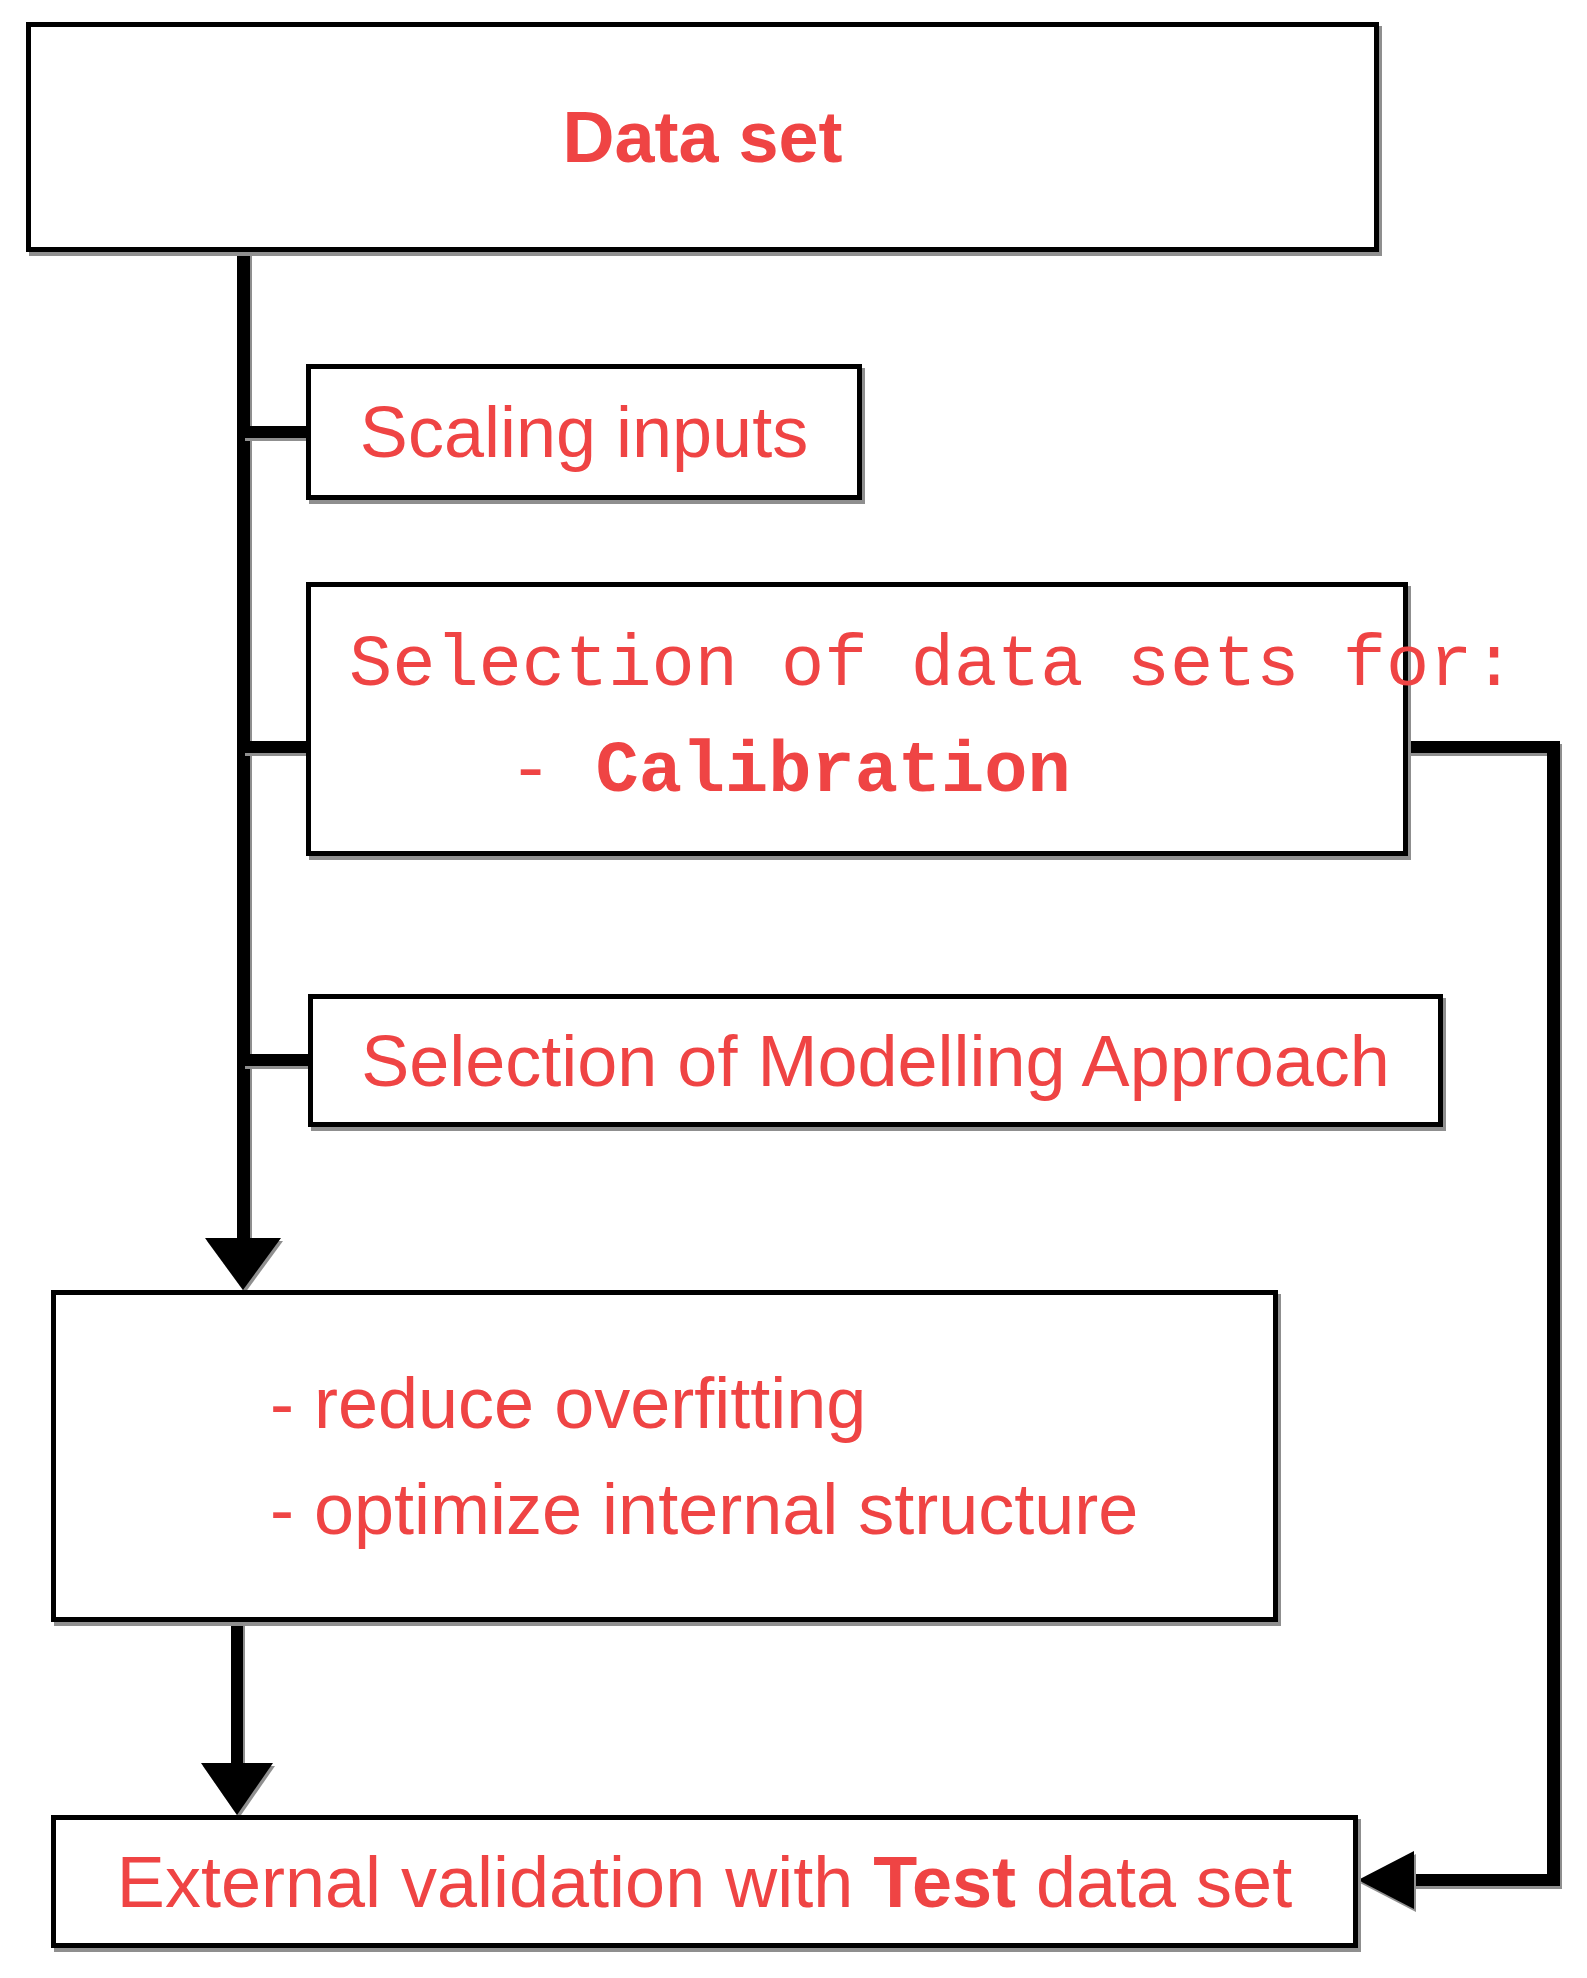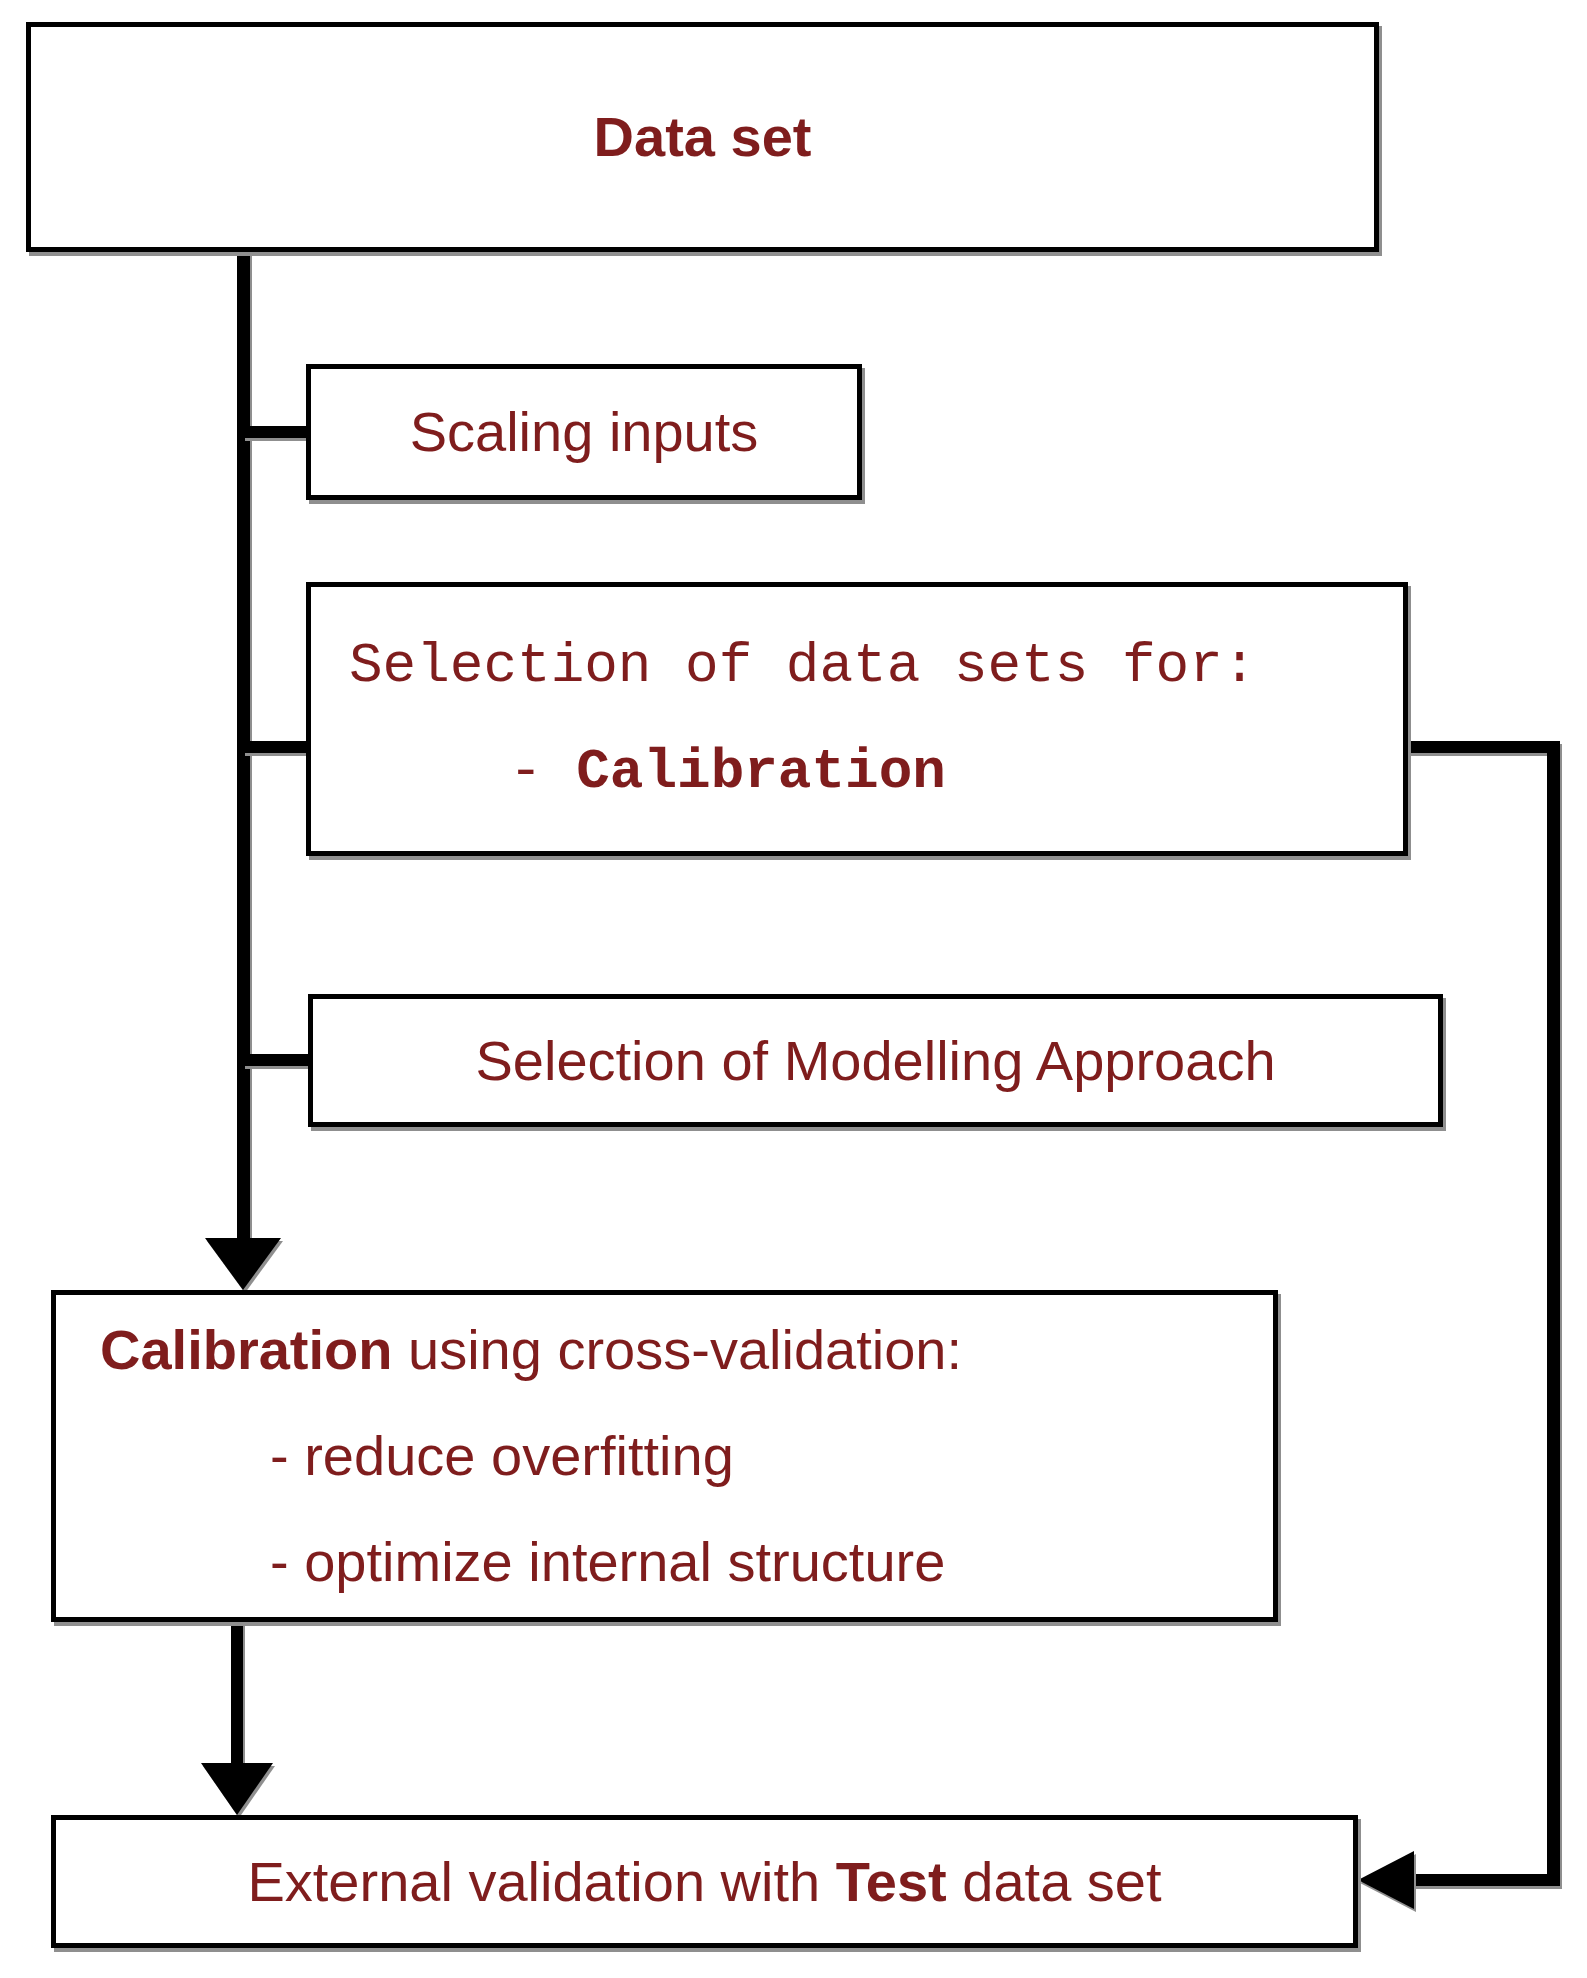--- a/index.html
+++ b/index.html
@@ -5,23 +5,23 @@
   html, body {
     margin: 0;
     padding: 0;
     background: #ffffff;
   }
   .canvas {
     position: relative;
     width: 1587px;
     height: 1978px;
     background: #ffffff;
-    color: #7f1d1d;
+    color: #ef4444;
     font-family: "Liberation Sans", "DejaVu Sans", sans-serif;
-    font-size: 56px;
+    font-size: 72px;
     overflow: hidden;
   }
 
   
   .box {
     position: absolute;
     box-sizing: border-box;
     background: #ffffff;
     border: 5px solid #000000;
     box-shadow: 3px 4px 0 #8f8f8f;
@@ -117,21 +117,20 @@
   <div class="box" id="box-selection">
     <div>Selection of data sets for:</div>
     <div class="indent-sel"><span>- </span><b>Calibration</b><span></span></div>
   </div>
 
   <div class="box center" id="box-modelling">
     <div>Selection of Modelling Approach</div>
   </div>
 
   <div class="box" id="box-calibration">
-    <div><b>Calibration</b><span> using cross-validation:</span></div>
     <div class="indent-cal">- reduce overfitting</div>
     <div class="indent-cal">- optimize internal structure</div>
   </div>
 
   <div class="box center" id="box-external">
     <div><span>External validation with </span><b>Test</b><span> data set</span></div>
   </div>
 
 </div>
 

